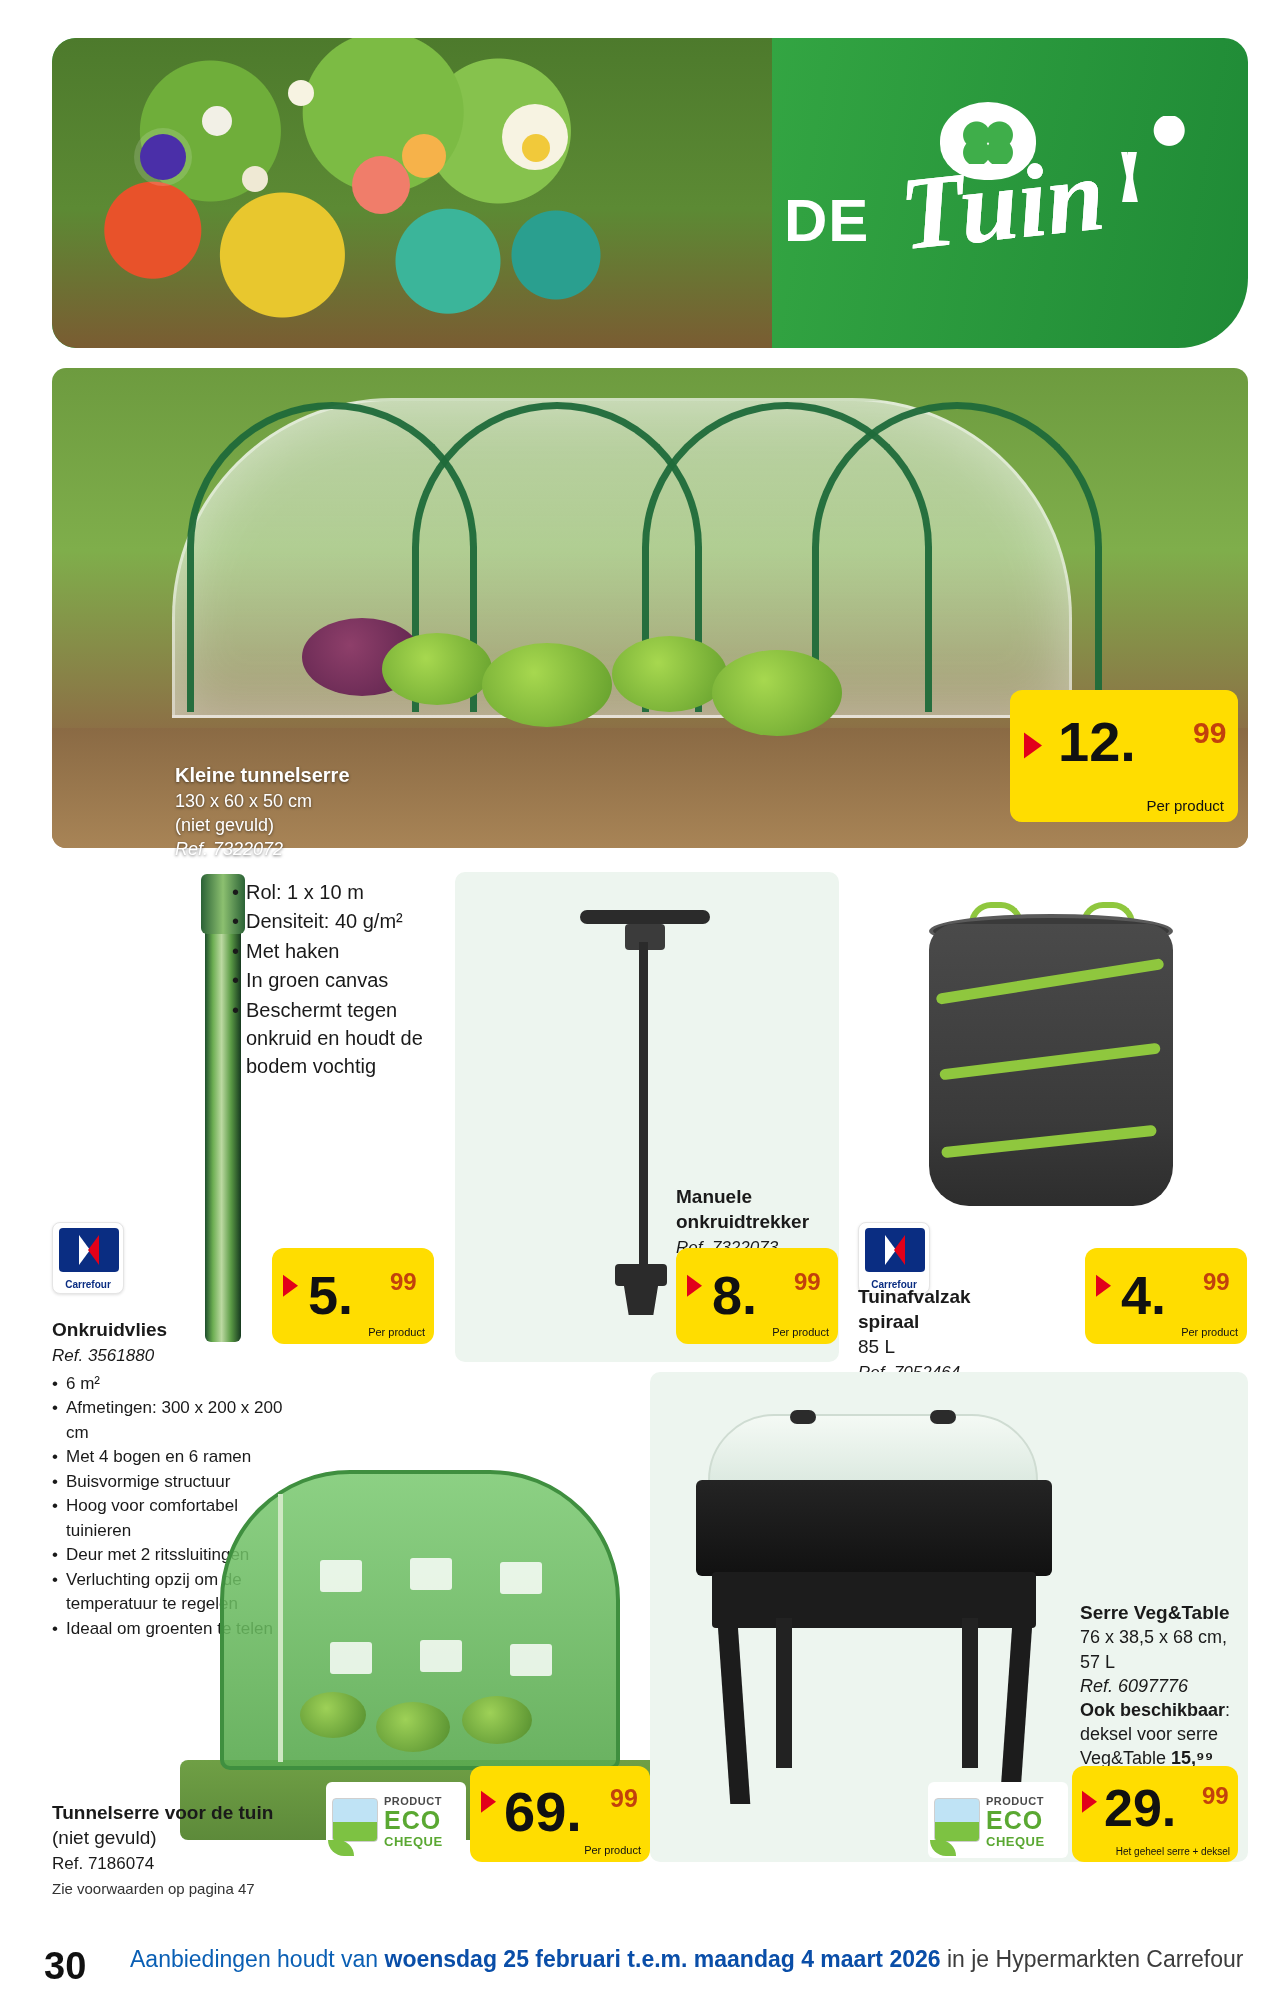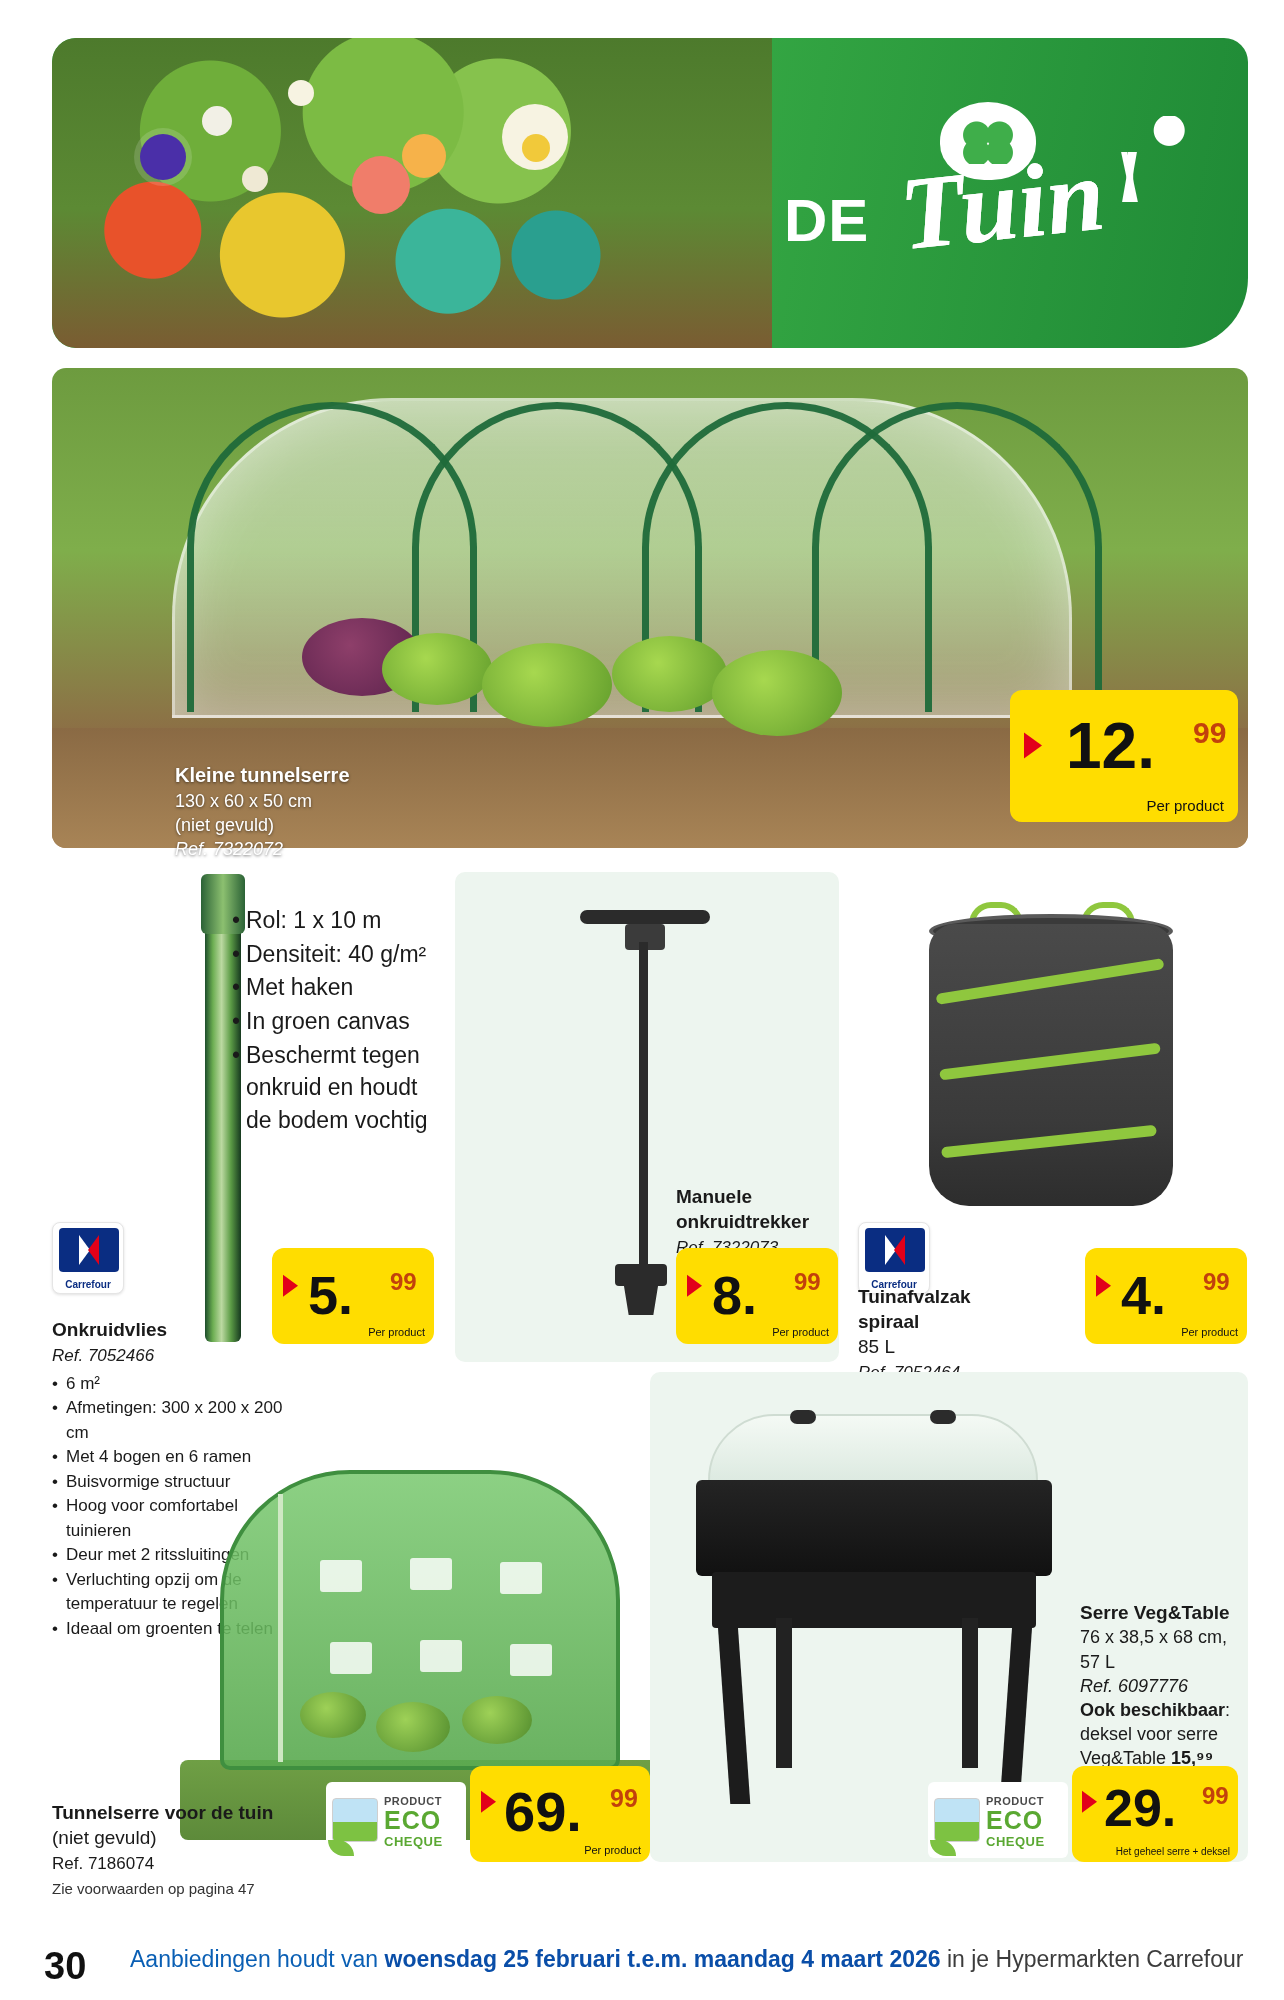--- a/index.html
+++ b/index.html
@@ -147,21 +147,21 @@
   .price .cts {
     position:absolute; font-weight:bold; color:#c2410c; line-height:1;
   }
   .price .per {
     position:absolute; right:12px; bottom:7px;
     font-size:14px; color:#111;
   }
 
   .price.big { left:1010px; top:690px; width:228px; height:132px; }
   .price.big .arrow { left:14px; top:58px; border-left-width:18px; border-top-width:13px; border-bottom-width:13px;}
-  .price.big .val { left:48px; top:24px; font-size:64px;margin-left:8px; }
+  .price.big .val { left:48px; top:24px; font-size:56px; }
   .price.big .cts { left:183px; top:28px; font-size:30px; }
   .price.big .per { right:14px; bottom:8px; font-size:15px; }
 
   .price.m { width:162px; height:96px; }
   .price.m .arrow { left:11px; top:40px; }
   .price.m .val { left:36px; top:20px; font-size:54px; }
   .price.m .cts { left:118px; top:22px; font-size:24px; }
   .price.m .per { right:9px; bottom:6px; font-size:11px; }
 
   .price.p599 { left:272px; top:1248px; }
@@ -186,22 +186,22 @@
     border-radius:6px;
     background:linear-gradient(90deg,#1d4d2b 0%, #6cae52 22%, #bcd9a2 46%, #5b9b45 72%, #16391f 100%);
   }
   .fleece-img:after {
     content:""; position:absolute; left:-4px; top:-8px; width:44px; height:60px;
     border-radius:6px;
     background:linear-gradient(90deg,#2b6236,#8cc070,#2b6236);
   }
 
   .bullets-fleece {
-    position:absolute; left:232px; top:904px; width:210px;
-    font-size:23px; line-height:1.42; color:#1a1a1a;
+    position:absolute; left:232px; top:878px; width:210px;
+    font-size:20px; line-height:1.42; color:#1a1a1a;
   }
   .bullets-fleece li { margin:0 0 1px 0; }
   ul.dots { list-style:none; margin:0; padding:0; }
   ul.dots li { position:relative; padding-left:14px; }
   ul.dots li:before {
     content:"•"; position:absolute; left:0; top:0;
   }
 
   .carrefour-logo {
     position:absolute; width:72px; height:72px; border-radius:8px;
@@ -485,21 +485,21 @@
   <li>Beschermt tegen onkruid en houdt de bodem vochtig</li>
 </ul>
 
 <div class="carrefour-logo c1">
   <span class="mark"></span>
   <span class="word">Carrefour</span>
 </div>
 
 <div class="lbl-onkruidvlies">
   <span>Onkruidvlies</span><br>
-  <span class="ref">Ref. 7052466</span>
+  <span class="ref">Ref. 3561880</span>
 </div>
 
 <div class="price m p599">
   <span class="arrow"></span>
   <span class="val">5.</span>
   <span class="cts">99</span>
   <span class="per">Per product</span>
 </div>
 
 <div class="tool-box">

